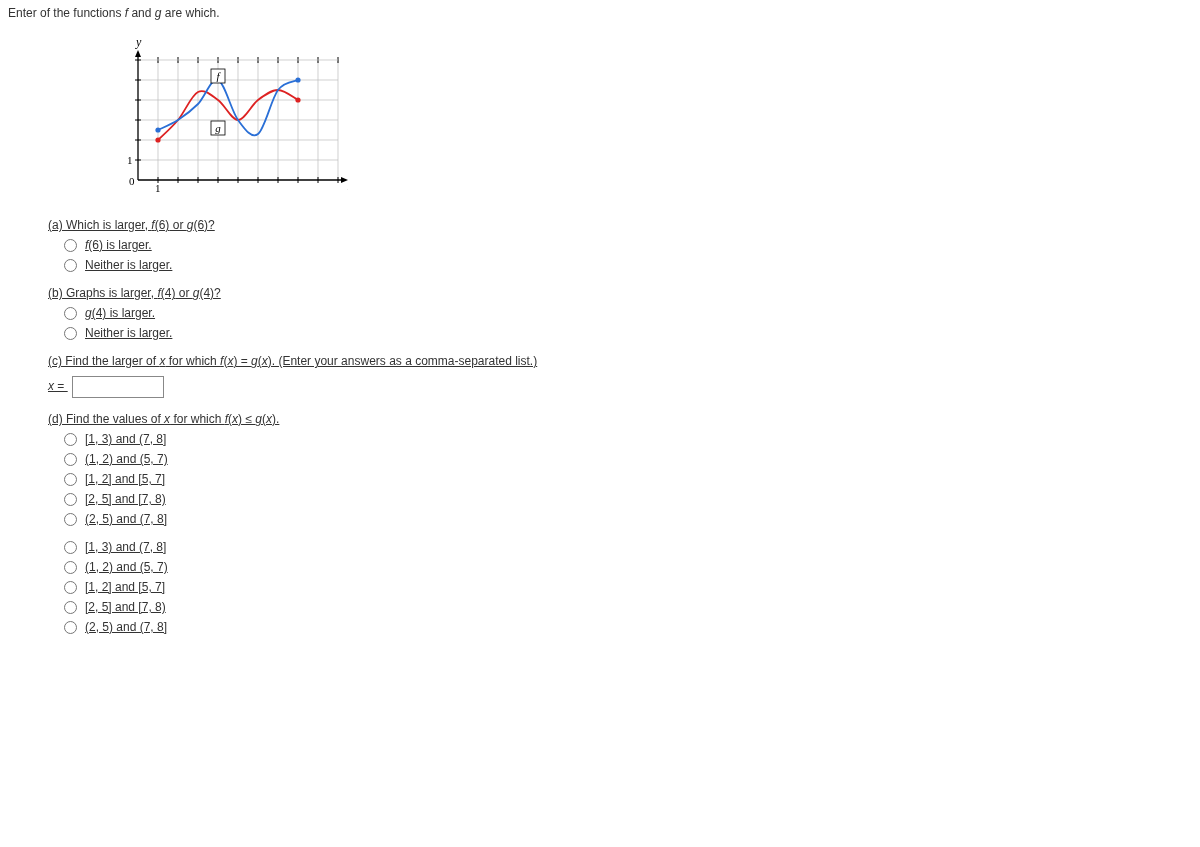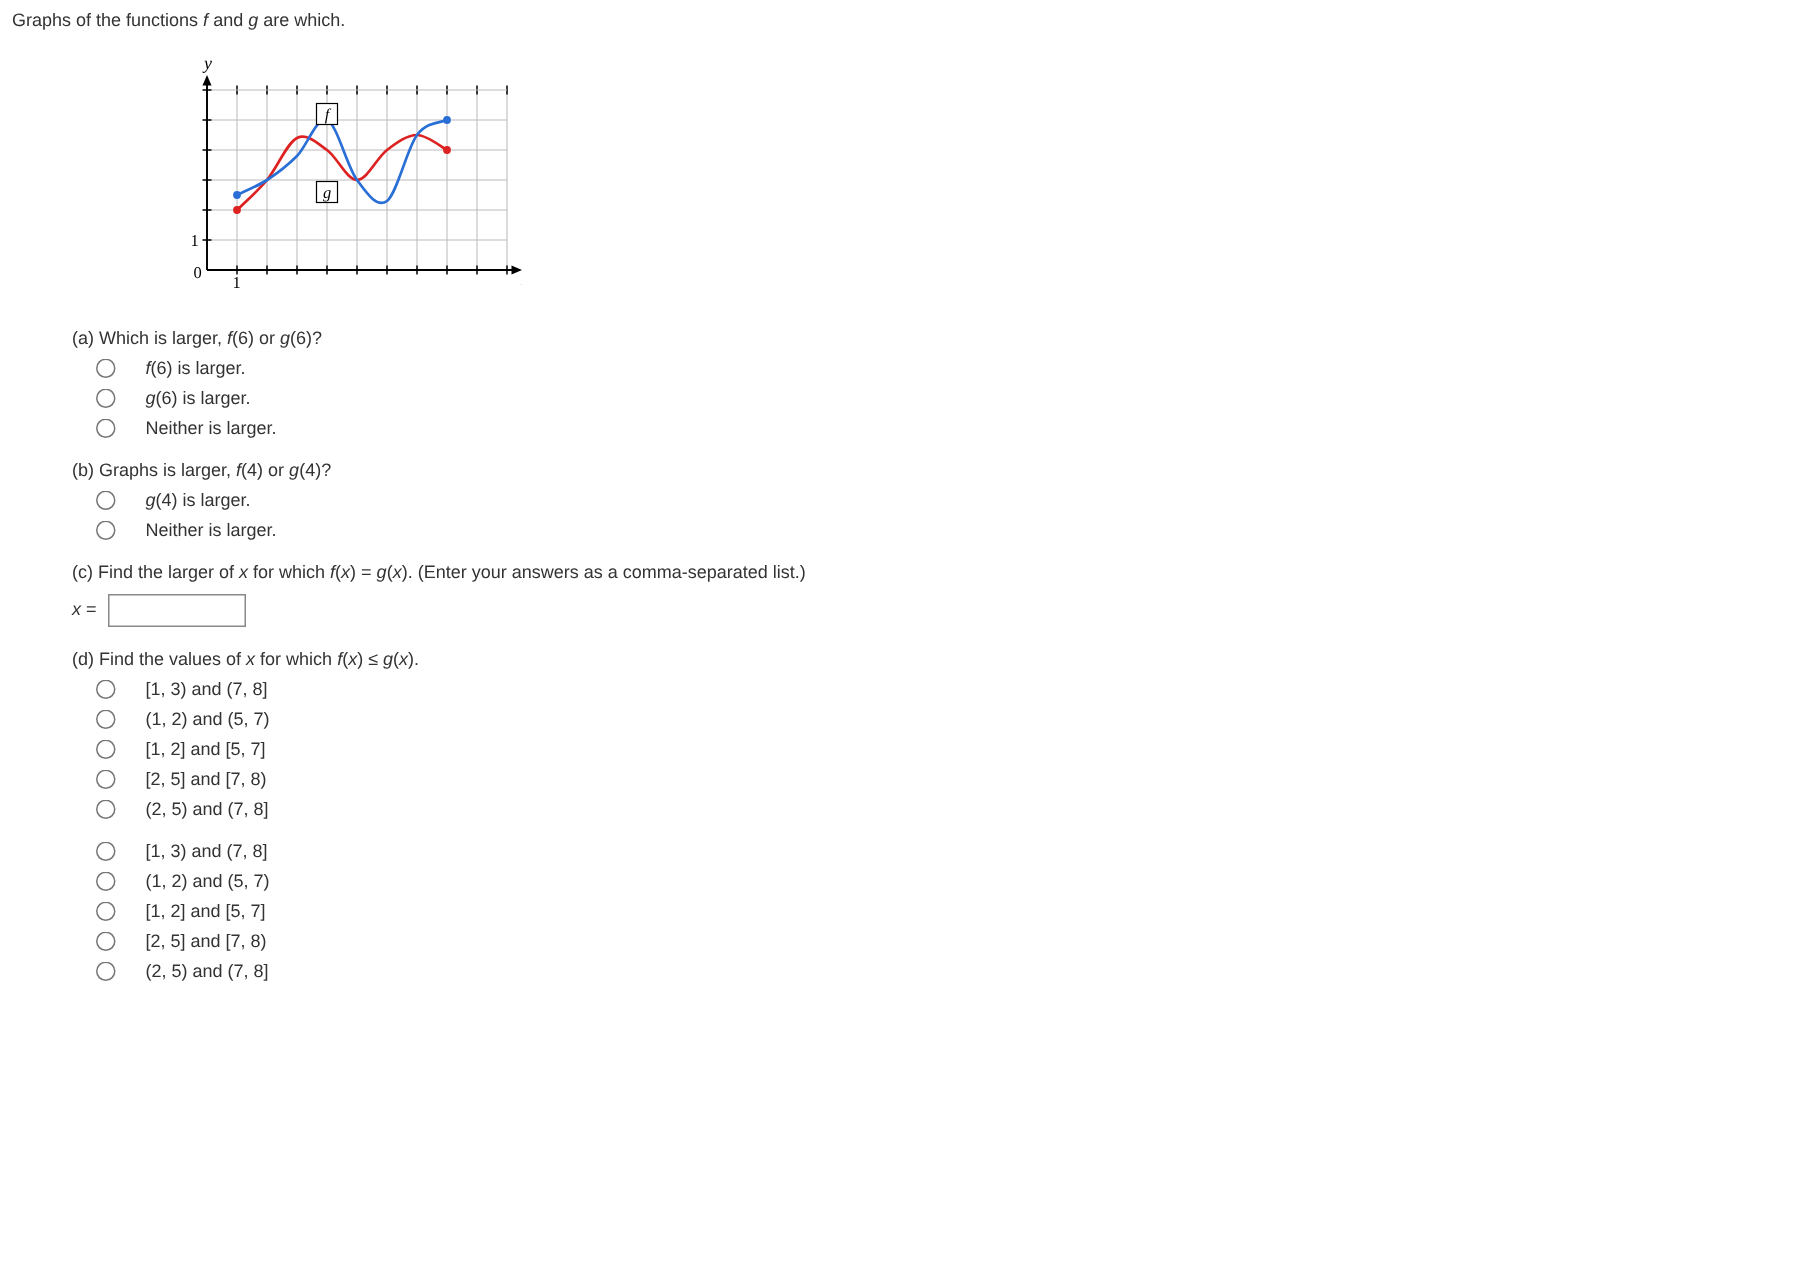--- a/index.html
+++ b/index.html
@@ -12,33 +12,33 @@
 }
 .intro {
   margin-bottom: 10px;
 }
 .intro .fn { font-style: italic; }
 .graph-wrap {
   margin: 6px 0 18px 110px;
 }
 .question {
   margin: 14px 0 10px 40px;
+  text-decoration: underline;
 }
 .question .q-line {
   margin-bottom: 6px;
 }
 .question .fn { font-style: italic; }
 .opts {
   margin-left: 16px;
 }
 .opt {
   margin: 6px 0;
   display: flex;
   align-items: center;
-  gap: 12px;
 }
 .opt input[type=radio] {
   margin: 0 8px 0 0;
   width: 13px;
   height: 13px;
 }
 .inline-input {
   display: inline-block;
   width: 90px;
   height: 20px;
@@ -49,21 +49,21 @@
 }
 .eqline {
   margin: 8px 0 0 0;
 }
 svg { display:block; }
 </style>
 </head>
 <body>
 
 <div class="intro">
-  <span>Graphs of the functions </span><span class="fn">f</span><span> and </span><span class="fn">g</span><span> are which.</span>
+  <span>Enter of the functions </span><span class="fn">f</span><span> and </span><span class="fn">g</span><span> are which.</span>
 </div>
 
 <div class="graph-wrap">
   <svg id="chart-svg" width="230" height="170">
       <line x1="40" y1="150" x2="40" y2="30" stroke="#bbb" stroke-width="0.7"></line>
       <line x1="40" y1="147" x2="40" y2="153" stroke="#000" stroke-width="1"></line>
       <line x1="60" y1="150" x2="60" y2="30" stroke="#bbb" stroke-width="0.7"></line>
       <line x1="60" y1="147" x2="60" y2="153" stroke="#000" stroke-width="1"></line>
       <line x1="80" y1="150" x2="80" y2="30" stroke="#bbb" stroke-width="0.7"></line>
       <line x1="80" y1="147" x2="80" y2="153" stroke="#000" stroke-width="1"></line>
@@ -129,24 +129,20 @@
   <div class="q-line">
     <span>(a) Which is larger,  </span><span class="fn">f</span><span>(6)</span><span>  or  </span><span class="fn">g</span><span>(6)?</span>
   </div>
   <div class="opts">
     <div class="opt">
         <input type="radio" name="qa" style="">
         <span><span class="fn">f</span><span>(6) is larger.</span></span>
       </div>
     <div class="opt">
         <input type="radio" name="qa" style="">
-        <span><span class="fn">g</span><span>(6) is larger.</span></span>
-      </div>
-    <div class="opt">
-        <input type="radio" name="qa" style="">
         <span><span class="fn"></span><span>Neither is larger.</span></span>
       </div>
   </div>
 </div>
 
 <div class="question">
   <div class="q-line">
     <span>(b) Graphs is larger,  </span><span class="fn">f</span><span>(4)</span><span>  or  </span><span class="fn">g</span><span>(4)?</span>
   </div>
   <div class="opts">

